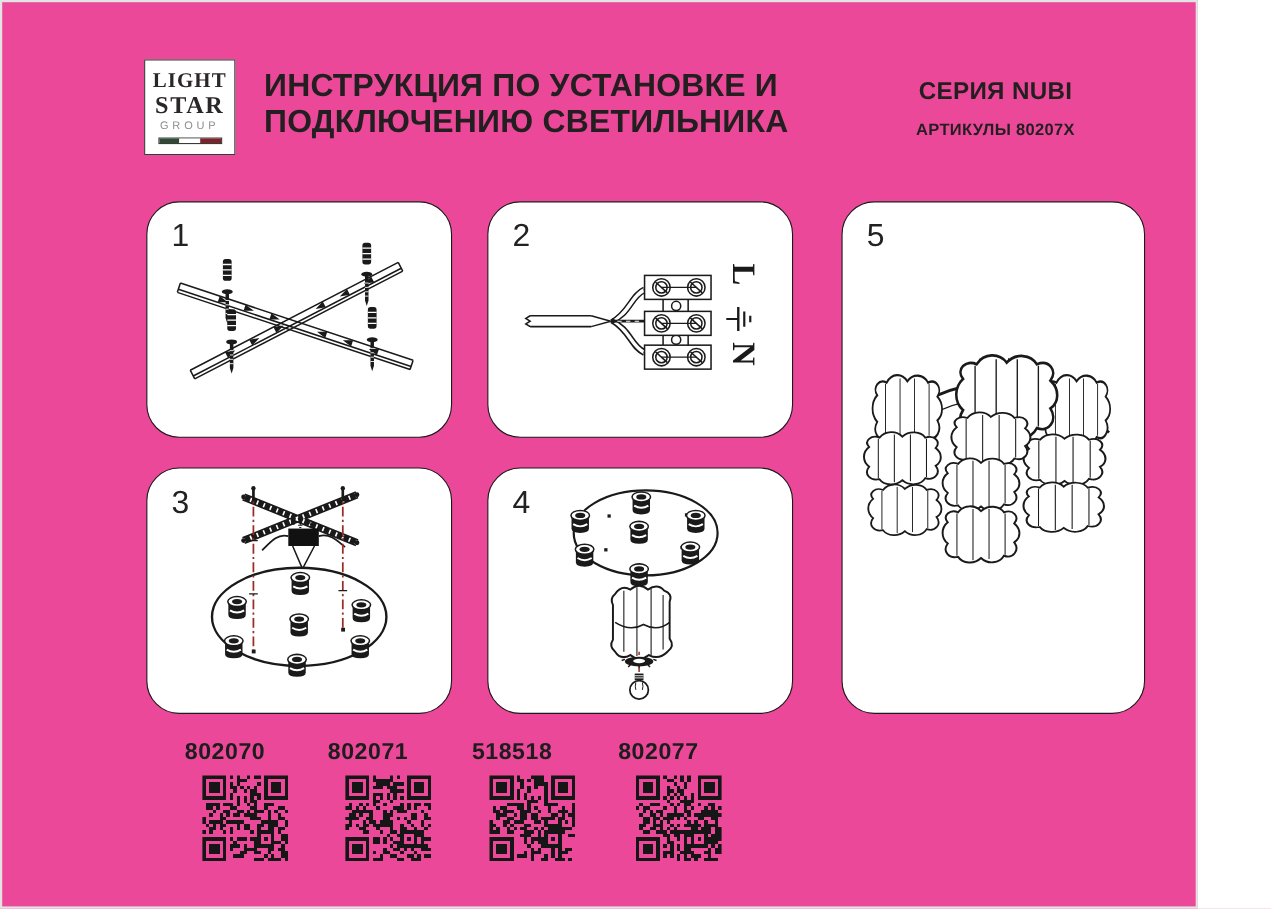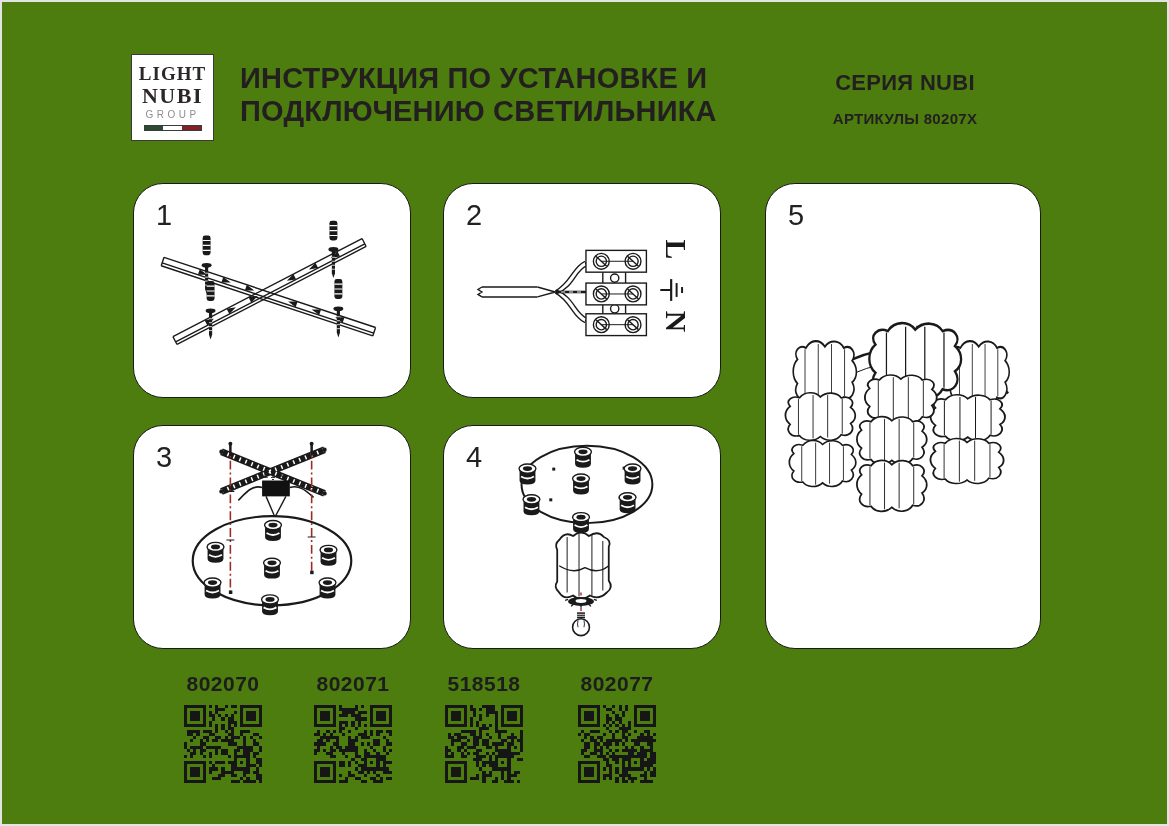--- a/index.html
+++ b/index.html
@@ -1,18 +1,18 @@
 <!DOCTYPE html>
 <html><head>
 <meta charset="utf-8">
 <style>
   html,body{margin:0;padding:0;background:#fff;}
-  .page{position:relative;width:1169px;height:826px;background:#4d7c0f;overflow:hidden;
+  .page{position:relative;width:1065px;height:826px;background:#ec4899;overflow:hidden;
         font-family:"Liberation Sans",sans-serif;color:#231f20;
-        outline:2px solid #e3e3e3;outline-offset:-2px;}
+        outline:2px solid #e3e3e3;outline-offset:-2px;padding-left:24px;}
   
   .logo{position:absolute;left:131px;top:54px;width:83px;height:87px;
         border:1.5px solid #3a3a3a;box-sizing:border-box;text-align:center;
         font-family:"Liberation Serif",serif;background:#fff;}
   .logo-l1{margin-top:9px;font-size:19px;font-weight:700;letter-spacing:1px;color:#2b2627;line-height:20px;}
   .logo-l2{font-size:22px;font-weight:700;letter-spacing:1.5px;color:#2b2627;line-height:23px;}
   .logo-l3{font-size:10px;letter-spacing:3.5px;color:#8d8d8d;line-height:12px;margin-top:2px;
            font-family:"Liberation Sans",sans-serif;}
   .flag{width:58px;height:6px;margin:4px auto 0;display:flex;border:1px solid #3a3a3a;box-sizing:border-box;}
   .flag span{flex:1;height:100%;}
@@ -24,33 +24,33 @@
   
   .panel{position:absolute;border:1.6px solid #1a1a1a;border-radius:30px;background:#fff;box-sizing:border-box;}
   .p1{left:133px;top:183px;width:278px;height:215px;}
   .p2{left:443px;top:183px;width:278px;height:215px;}
   .p3{left:133px;top:425px;width:278px;height:224px;}
   .p4{left:443px;top:425px;width:278px;height:224px;}
   .p5{left:765px;top:183px;width:276px;height:466px;}
   .step-num{position:absolute;left:22px;top:16px;font-size:29px;font-weight:400;color:#222;line-height:30px;}
   .panel svg{position:absolute;left:0;top:0;width:100%;height:100%;}
   
-  .article-col{position:absolute;top:672px;width:110px;text-align:center;}
+  .article-col{position:absolute;top:672px;width:110px;}
   .article-code{font-size:21px;font-weight:700;letter-spacing:0.5px;color:#1d1d1d;}
   .qr{width:78px;height:78px;margin:9px auto 0;}
   .qr svg{width:78px;height:78px;display:block;}
 </style>
 </head>
 <body>
 
 <div class="page">
 
   <div class="logo">
     <div class="logo-l1">LIGHT</div>
-    <div class="logo-l2">NUBI</div>
+    <div class="logo-l2">STAR</div>
     <div class="logo-l3">GROUP</div>
     <div class="flag">
       <span style="background:#2f4a33"></span>
       <span style="background:#ffffff"></span>
       <span style="background:#7e2228"></span>
     </div>
   </div>
 
   <div class="title">
     <div>ИНСТРУКЦИЯ ПО УСТАНОВКЕ И</div>

